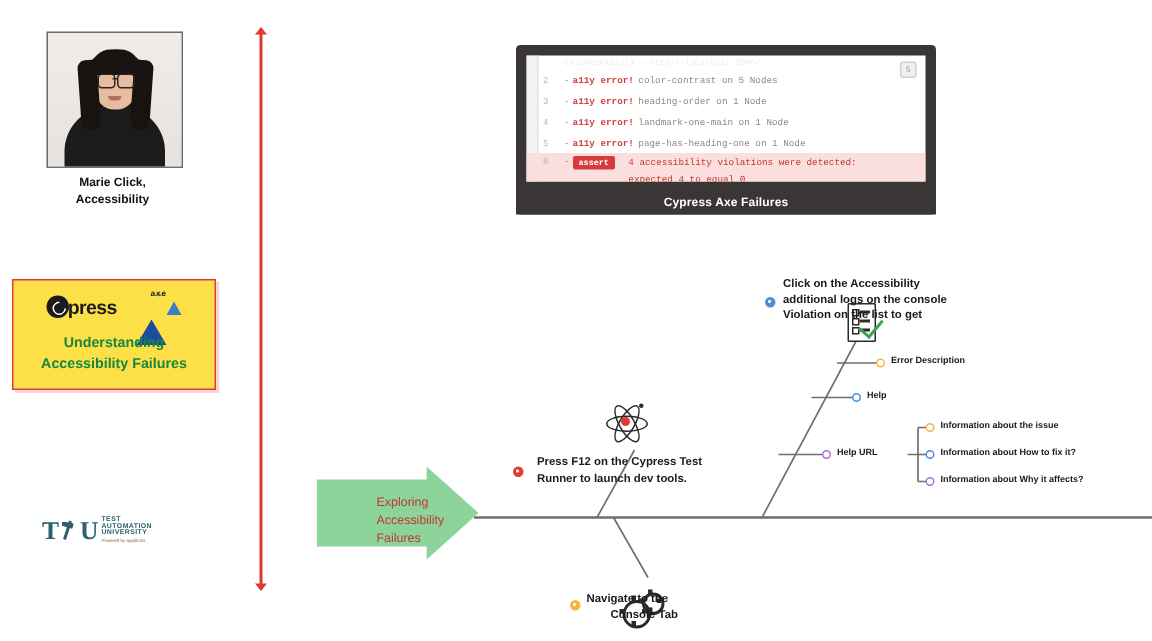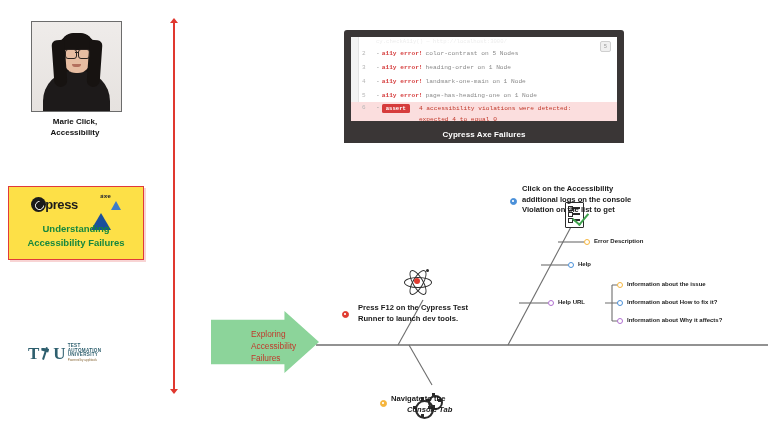--- a/index.html
+++ b/index.html
@@ -300,21 +300,21 @@
   <div class="gear-tooth" style="left:0px;top:12px;width:4px;height:3px;"></div>
   <div class="gear-tooth" style="left:15px;top:12px;width:4px;height:3px;"></div>
   <div class="gear-tooth" style="left:19px;top:-1px;width:2.5px;height:3px;"></div>
   <div class="gear-tooth" style="left:19px;top:11px;width:2.5px;height:3px;"></div>
   <div class="gear-tooth" style="left:13px;top:5px;width:3px;height:2.5px;"></div>
   <div class="gear-tooth" style="left:25px;top:5px;width:3px;height:2.5px;"></div>
 </div>
 <span class="dot orange" style="left:380px;top:400px;"></span>
 <div class="node-label" style="left:391px;top:394px;width:110px;text-align:left;">
   <div>Navigate to the</div>
-  <div style="padding-left:16px;font-style:italic;">Console Tab</div>
+  <div style="padding-left:16px;">Console Tab</div>
 </div>
 
 <div class="icon-box doc-icon" style="left:565px;top:152px;">
   <div class="doc-page"></div>
   <div class="doc-sq" style="left:3px;top:4px;"></div>
   <div class="doc-line" style="left:8px;top:5px;width:7px;"></div>
   <div class="doc-sq" style="left:3px;top:10px;"></div>
   <div class="doc-line" style="left:8px;top:11px;width:7px;"></div>
   <div class="doc-sq" style="left:3px;top:16px;"></div>
   <div class="doc-line" style="left:8px;top:17px;width:7px;"></div>

